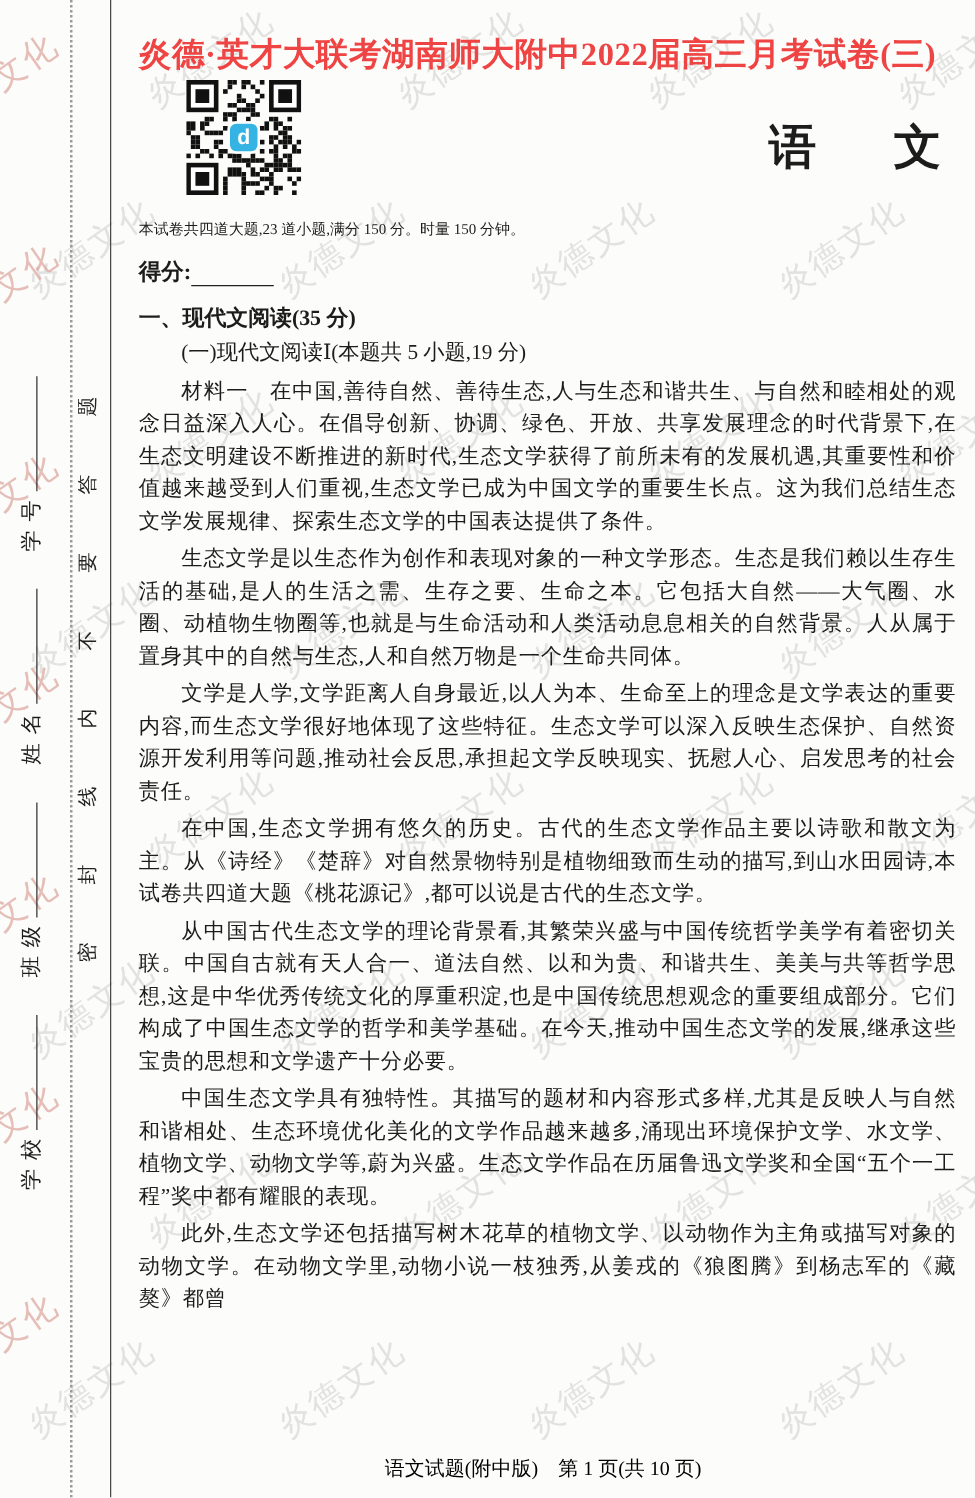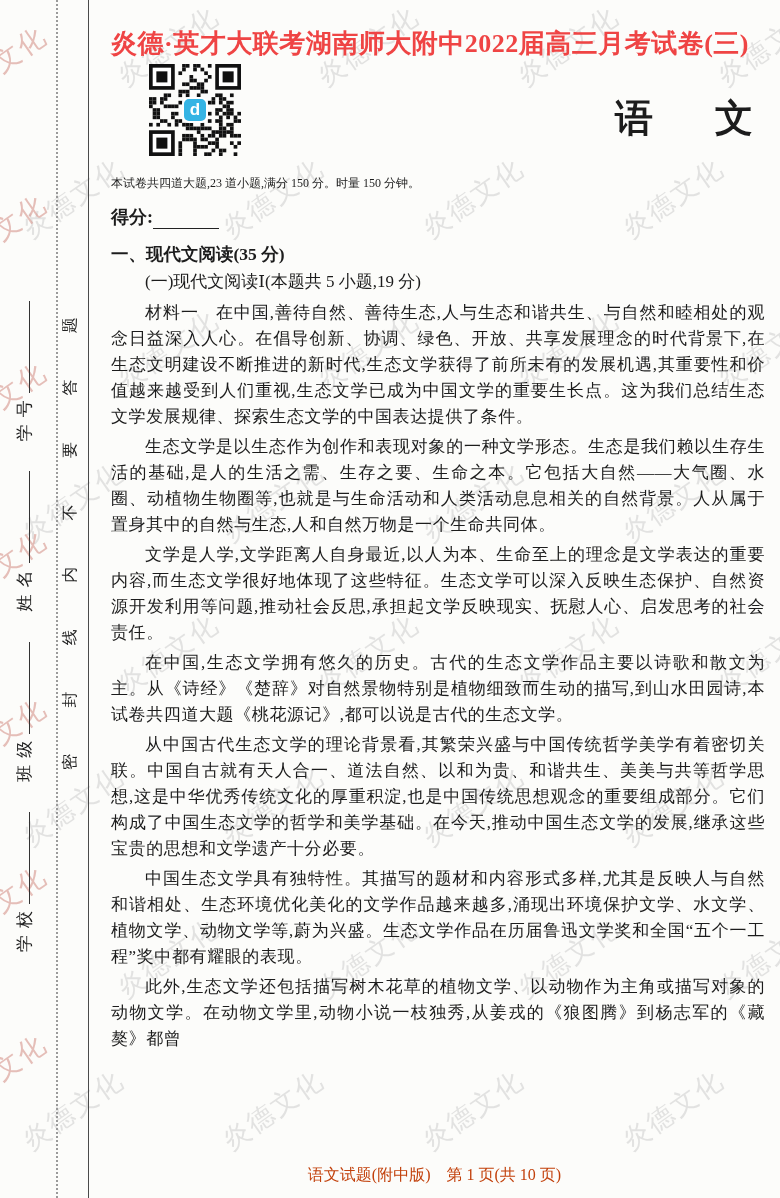--- a/index.html
+++ b/index.html
@@ -45,21 +45,21 @@
   .score-row{margin-top:8px;display:flex;justify-content:flex-start;
       align-items:flex-end;font-size:18px;height:26px;}
   .score-row .score-label{font-weight:bold;}
   .score-blank{display:inline-block;width:66px;border-bottom:1.5px solid #222;height:1.1em;}
   .section-heading{margin-top:12px;font-size:17.5px;font-weight:bold;line-height:26px;}
   .subsection-heading,.instruction{font-size:17px;line-height:29px;text-indent:2em;}
   .para{margin:4px 0 0 0;font-size:17px;line-height:26px;text-indent:2em;
       text-align:justify;letter-spacing:.6px;}
   .material-label{font-weight:normal;margin-right:1em;}
   .footer{position:absolute;bottom:12px;left:0;width:100%;text-align:center;
-      font-size:16px;color:#c2410c;}
+      font-size:16px;color:#000000;}
 </style>
 </head>
 <body>
 
 <div class="wm-layer">
     <span class="wm" style="left: 110px; top: 28px;">炎德文化</span>
     <span class="wm" style="left: 310px; top: 28px;">炎德文化</span>
     <span class="wm" style="left: 510px; top: 28px;">炎德文化</span>
     <span class="wm" style="left: 710px; top: 28px;">炎德文化</span>
     <span class="wm" style="left: 15px; top: 180px;">炎德文化</span>

